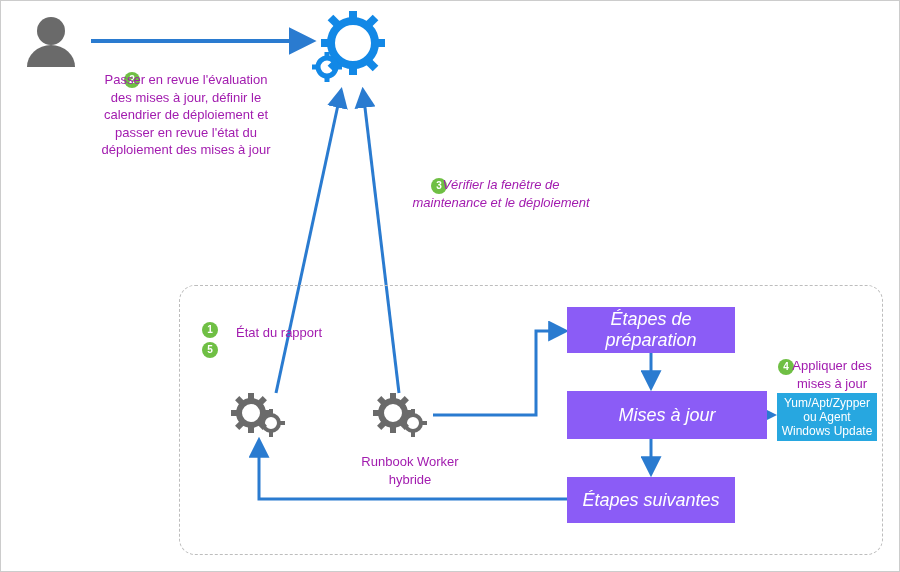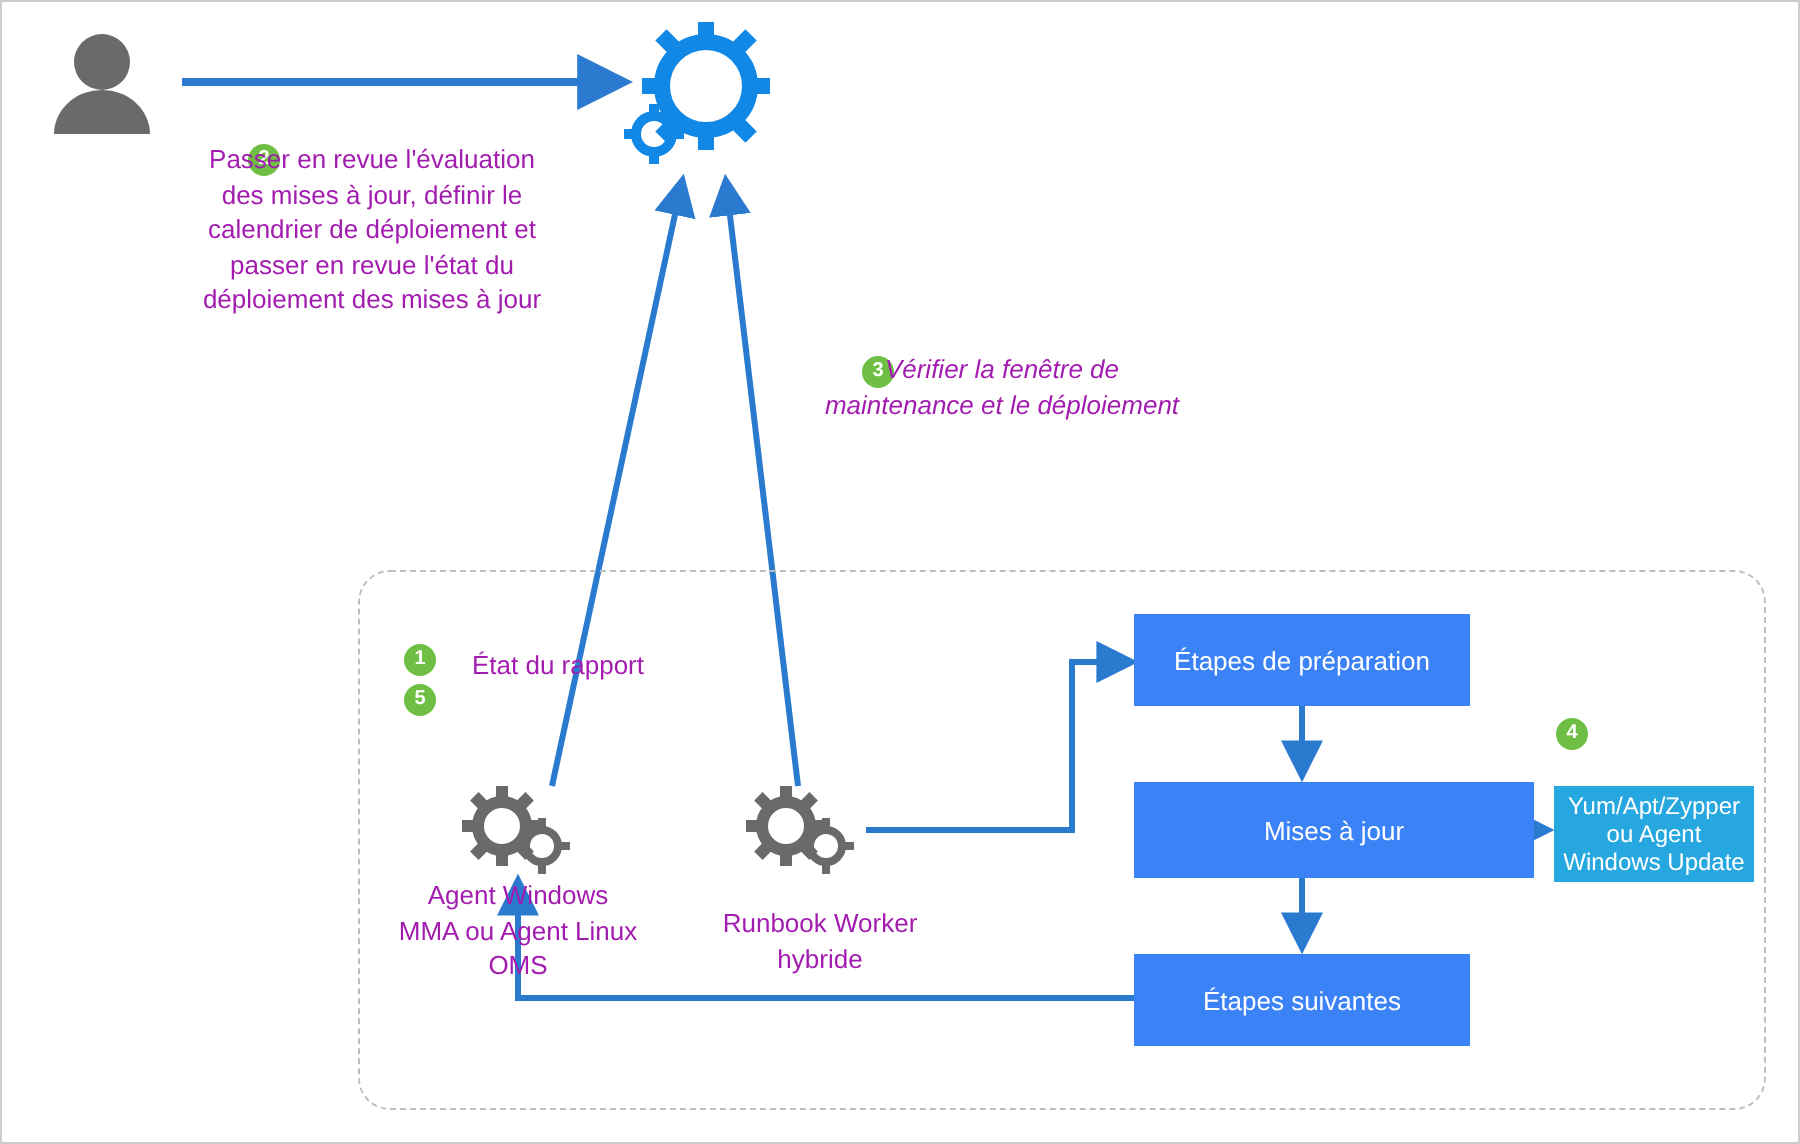--- a/index.html
+++ b/index.html
@@ -19,29 +19,30 @@
     border: 1px solid #ccc;
   }
   .label {
     position: absolute;
     text-align: center;
     line-height: 1.35;
     color: #a21caf;
   }
   .box {
     position: absolute;
-    background: #3b82f6;
+    background: #8b5cf6;
     color: #fff;
     display: flex;
     align-items: center;
     justify-content: center;
     text-align: center;
-    font-size: 13px;
+    font-size: 18px;
     padding: 4px;
     box-sizing: border-box;
+    font-style: italic;
   }
   .cyanbox {
     position: absolute;
     background: #27a7e0;
     color: #fff;
     display: flex;
     align-items: center;
     justify-content: center;
     text-align: center;
     font-size: 12px;
@@ -187,22 +188,22 @@
   <div class="badge" style="left:201px; top:321px;">1</div>
   <div class="badge" style="left:201px; top:341px;">5</div>
   <div class="badge" style="left:777px; top:358px;">4</div>
 
   <div class="label" style="left:95px; top:70px; width:180px;">Passer en revue l'évaluation des mises à jour, définir le calendrier de déploiement et passer en revue l'état du déploiement des mises à jour</div>
 
   <div class="label" style="left:410px; top:175px; width:180px;font-style:italic;">Vérifier la fenêtre de maintenance et le déploiement</div>
 
   <div class="label" style="left:218px; top:323px; width:120px; text-align:center;">État du rapport</div>
 
-
-  <div class="label" style="left:198px; top:438px; width:120px;">Agent Windows MMA ou Agent Linux OMS</div>
+  <div class="label" style="left:776px; top:356px; width:110px;">Appliquer des mises à jour</div>
+
 
   <div class="label" style="left:344px; top:452px; width:130px;">Runbook Worker hybride</div>
 
   <div class="box" style="left:566px; top:306px; width:168px; height:46px;">Étapes de préparation</div>
 
   <div class="box" style="left:566px; top:390px; width:200px; height:48px;">Mises à jour</div>
 
   <div class="box" style="left:566px; top:476px; width:168px; height:46px;">Étapes suivantes</div>
 
   <div class="cyanbox" style="left:776px; top:392px; width:100px; height:48px;">Yum/Apt/Zypper ou Agent Windows Update</div>

